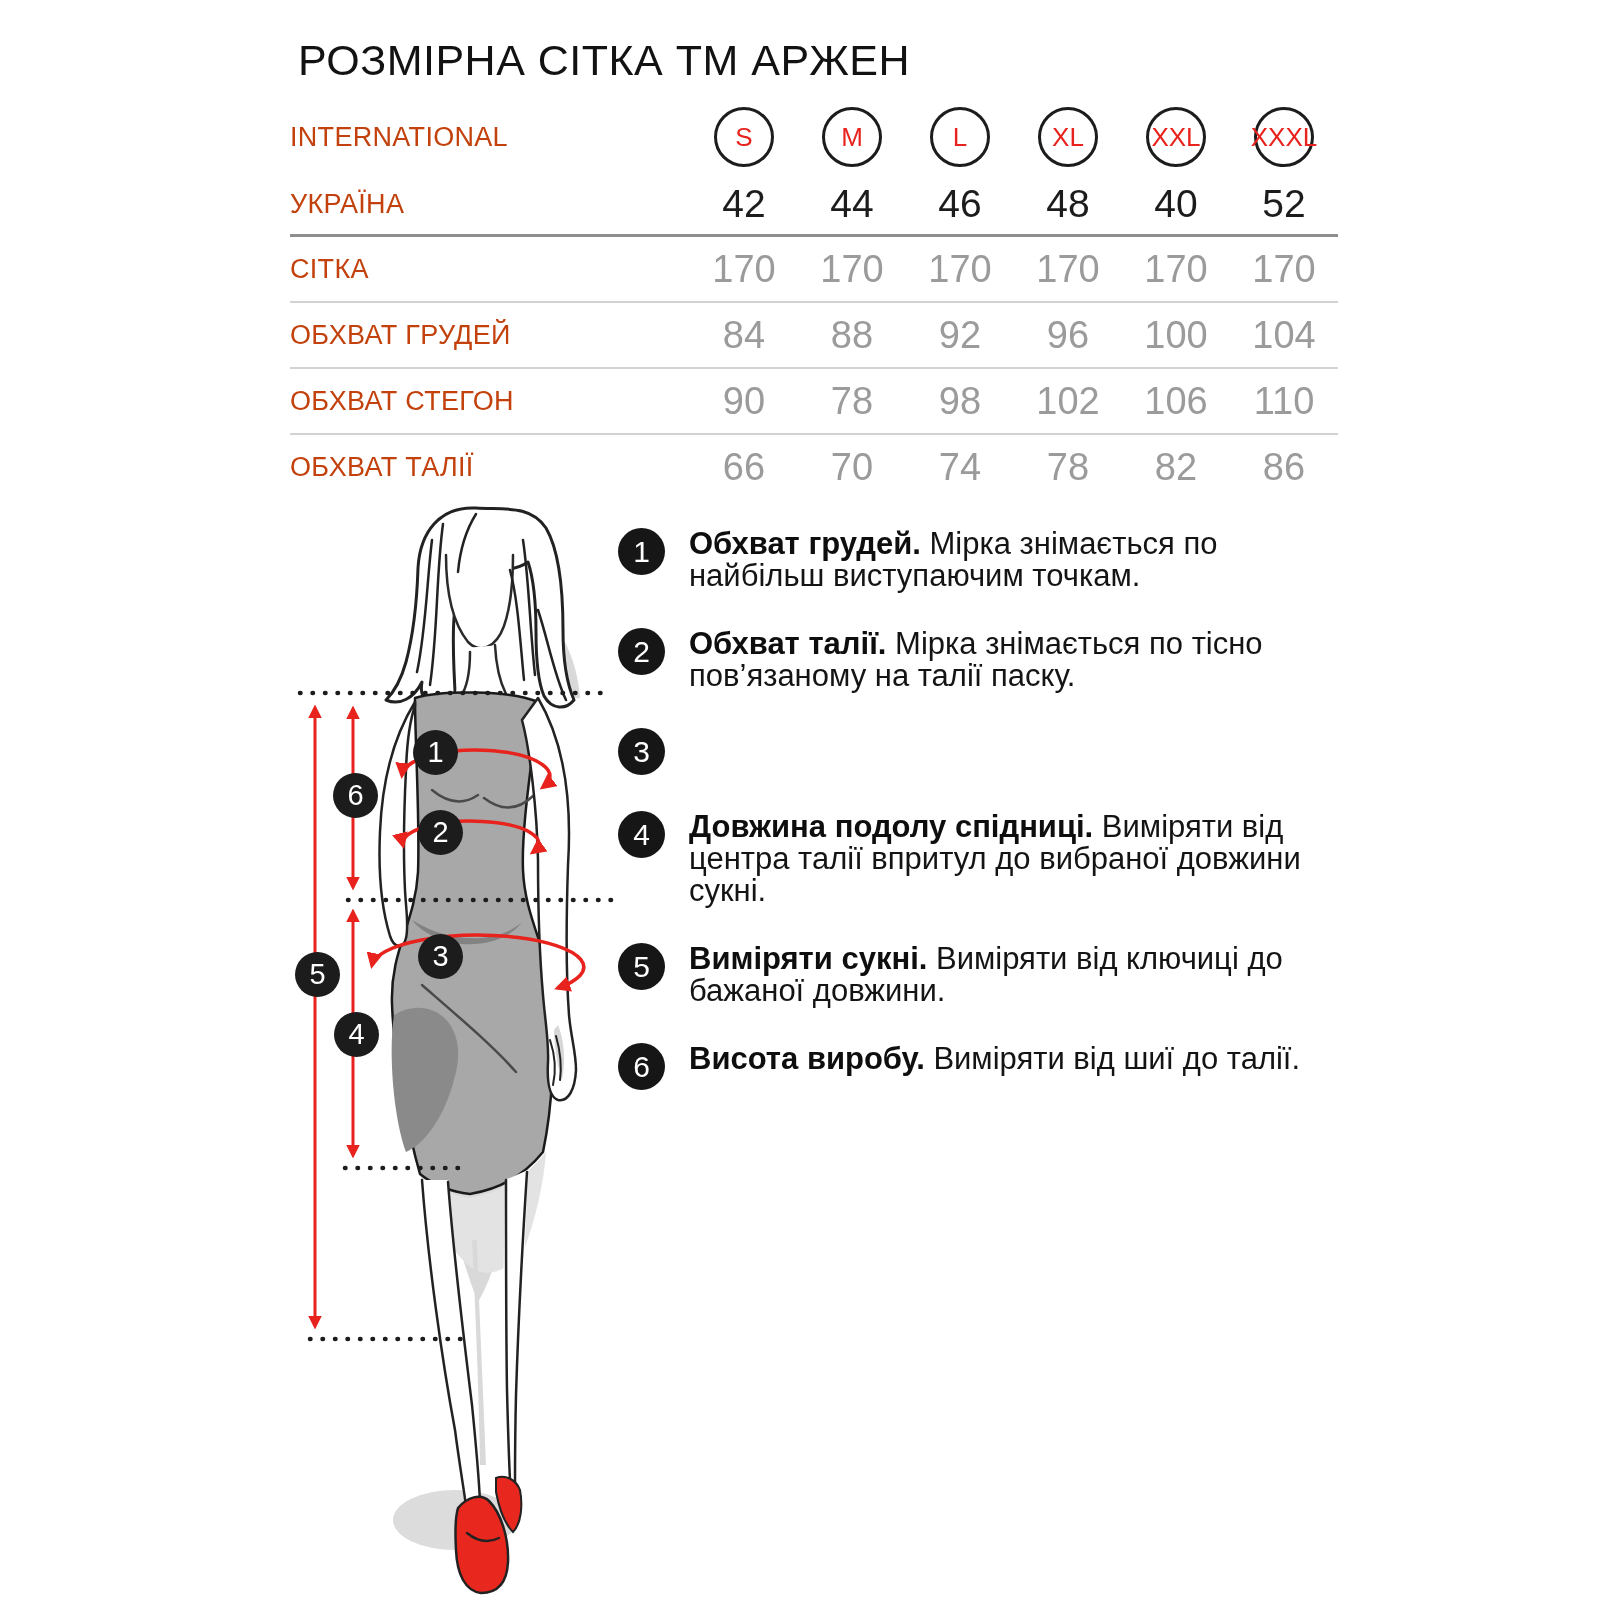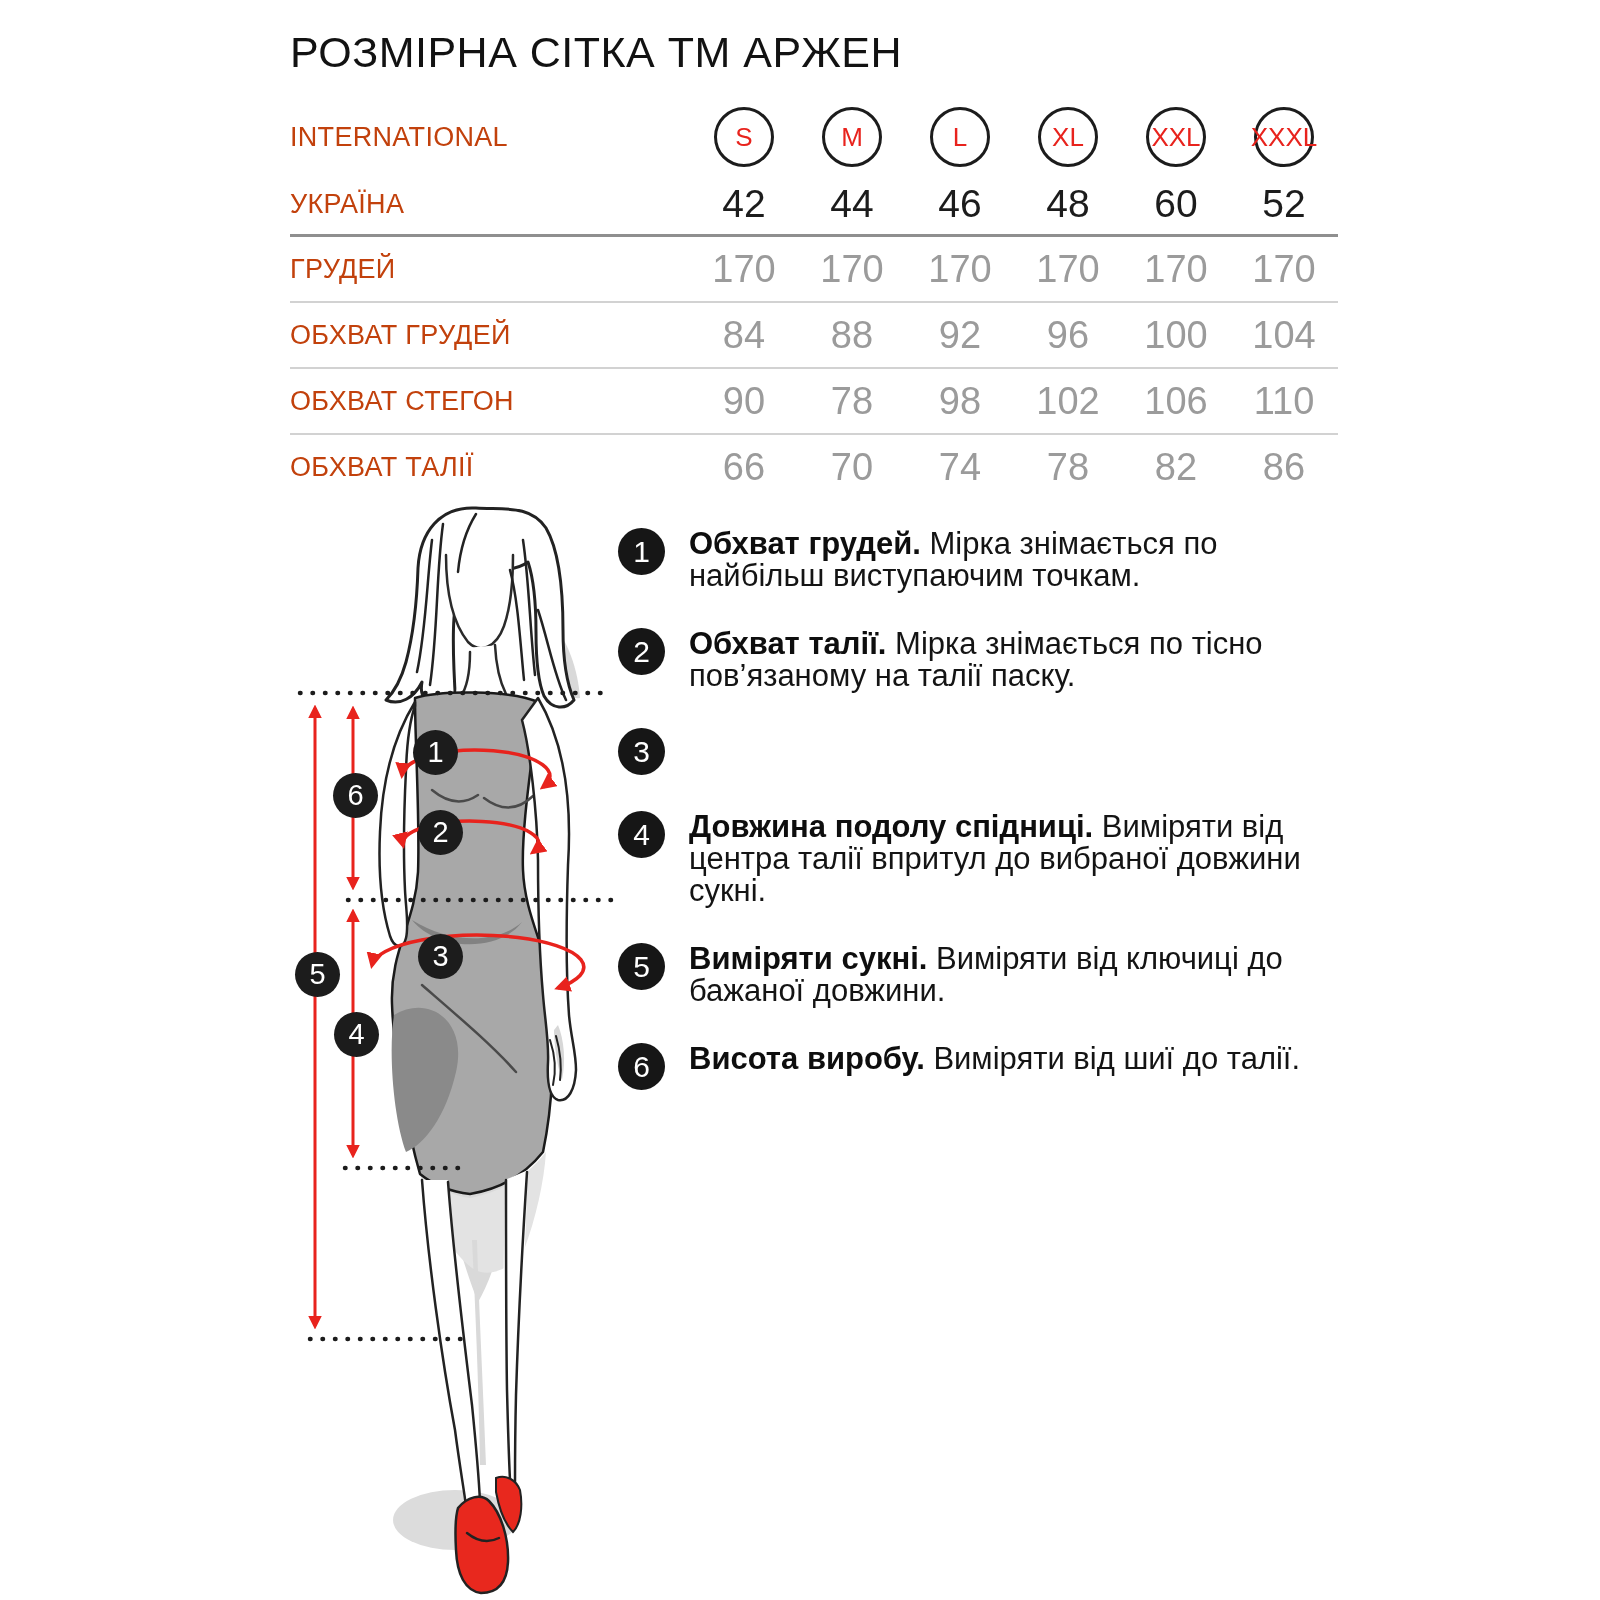--- a/index.html
+++ b/index.html
@@ -1,21 +1,21 @@
 <!DOCTYPE html>
 <html><head>
 <meta charset="utf-8">
 <style>
   html,body{margin:0;padding:0;background:#ffffff;}
   .canvas{
     position:relative;width:1600px;height:1600px;background:#ffffff;overflow:hidden;
     font-family:"Liberation Sans","DejaVu Sans",sans-serif;color:#141414;
   }
   .title{
-    position:absolute;left:290px;top:28px;margin:0;
+    position:absolute;left:290px;top:28px;margin:8px;
     font-size:43px;font-weight:400;letter-spacing:.5px;color:#121212;white-space:nowrap;
   }
   
   .size-table{position:absolute;left:290px;top:100px;width:1048px;}
   .trow{display:grid;grid-template-columns:400px repeat(6,108px);align-items:center;}
   .trow.hdr1{height:74px;}
   .trow.hdr2{height:60px;}
   .trow.data{height:64px;}
   .lbl{font-size:27px;color:#c2410c;letter-spacing:.3px;}
   .cell{text-align:center;}
@@ -85,27 +85,27 @@
             <span>XXXL</span>
           </span>
         </div>
     </div>
     <div class="trow hdr2">
       <div class="lbl">УКРАЇНА</div>
       <div class="cell ua-size">42</div>
       <div class="cell ua-size">44</div>
       <div class="cell ua-size">46</div>
       <div class="cell ua-size">48</div>
-      <div class="cell ua-size">60</div>
+      <div class="cell ua-size">40</div>
       <div class="cell ua-size">52</div>
     </div>
     <div class="div-dark"></div>
 
     <div class="trow data">
-      <div class="lbl">ГРУДЕЙ</div>
+      <div class="lbl">СІТКА</div>
       <div class="cell val">170</div>
       <div class="cell val">170</div>
       <div class="cell val">170</div>
       <div class="cell val">170</div>
       <div class="cell val">170</div>
       <div class="cell val">170</div>
     </div>
     <div class="div-light"></div>
 
     <div class="trow data">

